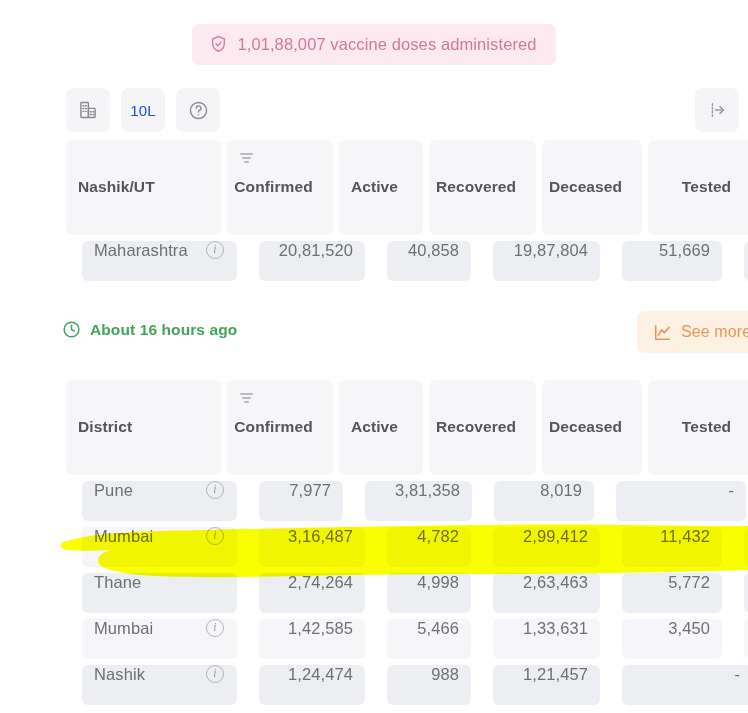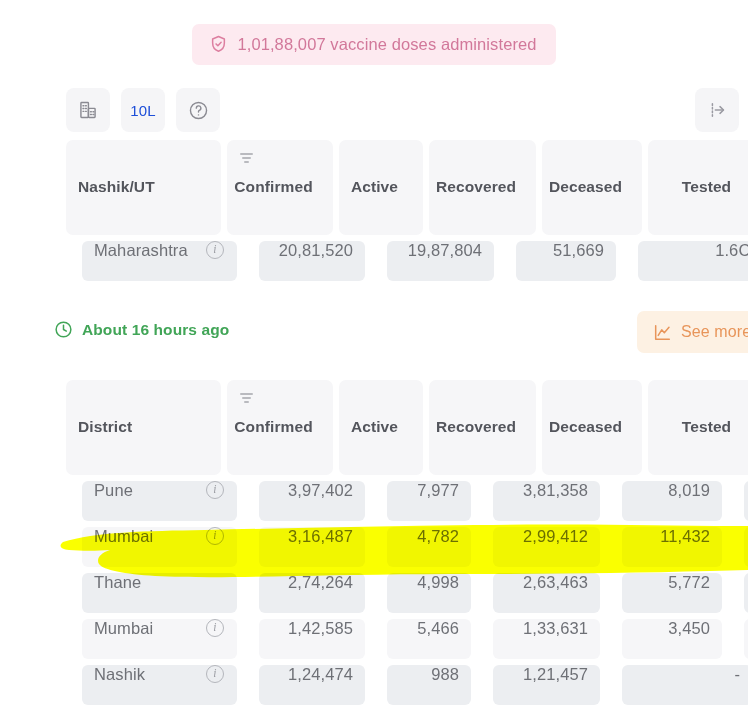--- a/index.html
+++ b/index.html
@@ -183,21 +183,21 @@
     justify-content: center;
     cursor: pointer;
     line-height: 1;
   }
   .info-slot { width: 18px; flex: 0 0 18px; }
 
   
   .meta {
     position: absolute;
     top: 320px;
-    left: 54px;
+    left: 62px;
     display: flex;
     align-items: center;
     gap: 9px;
   }
   .clock-icon { width: 19px; height: 19px; display: block; }
   .meta-text {
     font-size: 15.5px;
     font-weight: bold;
     color: #41a557;
     letter-spacing: 0.1px;
@@ -318,20 +318,21 @@
         <span class="th-label">Tested</span>
       </div>
     </div>
 
     <div class="trow alt">
       <div class="td first c0">
         <span class="name">Maharashtra</span>
         <span class="info-icon">i</span>
       </div>
       <div class="td c1">20,81,520</div>
+      <div class="td c2">40,858</div>
       <div class="td c3">19,87,804</div>
       <div class="td c4">51,669</div>
       <div class="td c5">1.6Cr</div>
     </div>
   </div>
 
   <div class="meta">
     <svg class="clock-icon" viewBox="0 0 24 24" fill="none" stroke="#41a557" stroke-width="1.9" stroke-linecap="round" stroke-linejoin="round">
       <circle cx="12" cy="12" r="9.3"></circle>
       <polyline points="12,6.6 12,12 15.6,14"></polyline>
@@ -372,21 +373,20 @@
       <div class="th c5">
         <span class="th-label">Tested</span>
       </div>
     </div>
 
     <div class="trow alt">
       <div class="td first c0">
         <span class="name">Pune</span>
         <span class="info-icon">i</span>
       </div>
-      <div class="td c1">3,97,402</div>
       <div class="td c2">7,977</div>
       <div class="td c3">3,81,358</div>
       <div class="td c4">8,019</div>
       <div class="td c5">-</div>
     </div>
 
     <div class="trow">
       <div class="td first c0">
         <span class="name">Mumbai</span>
         <span class="info-icon">i</span>

